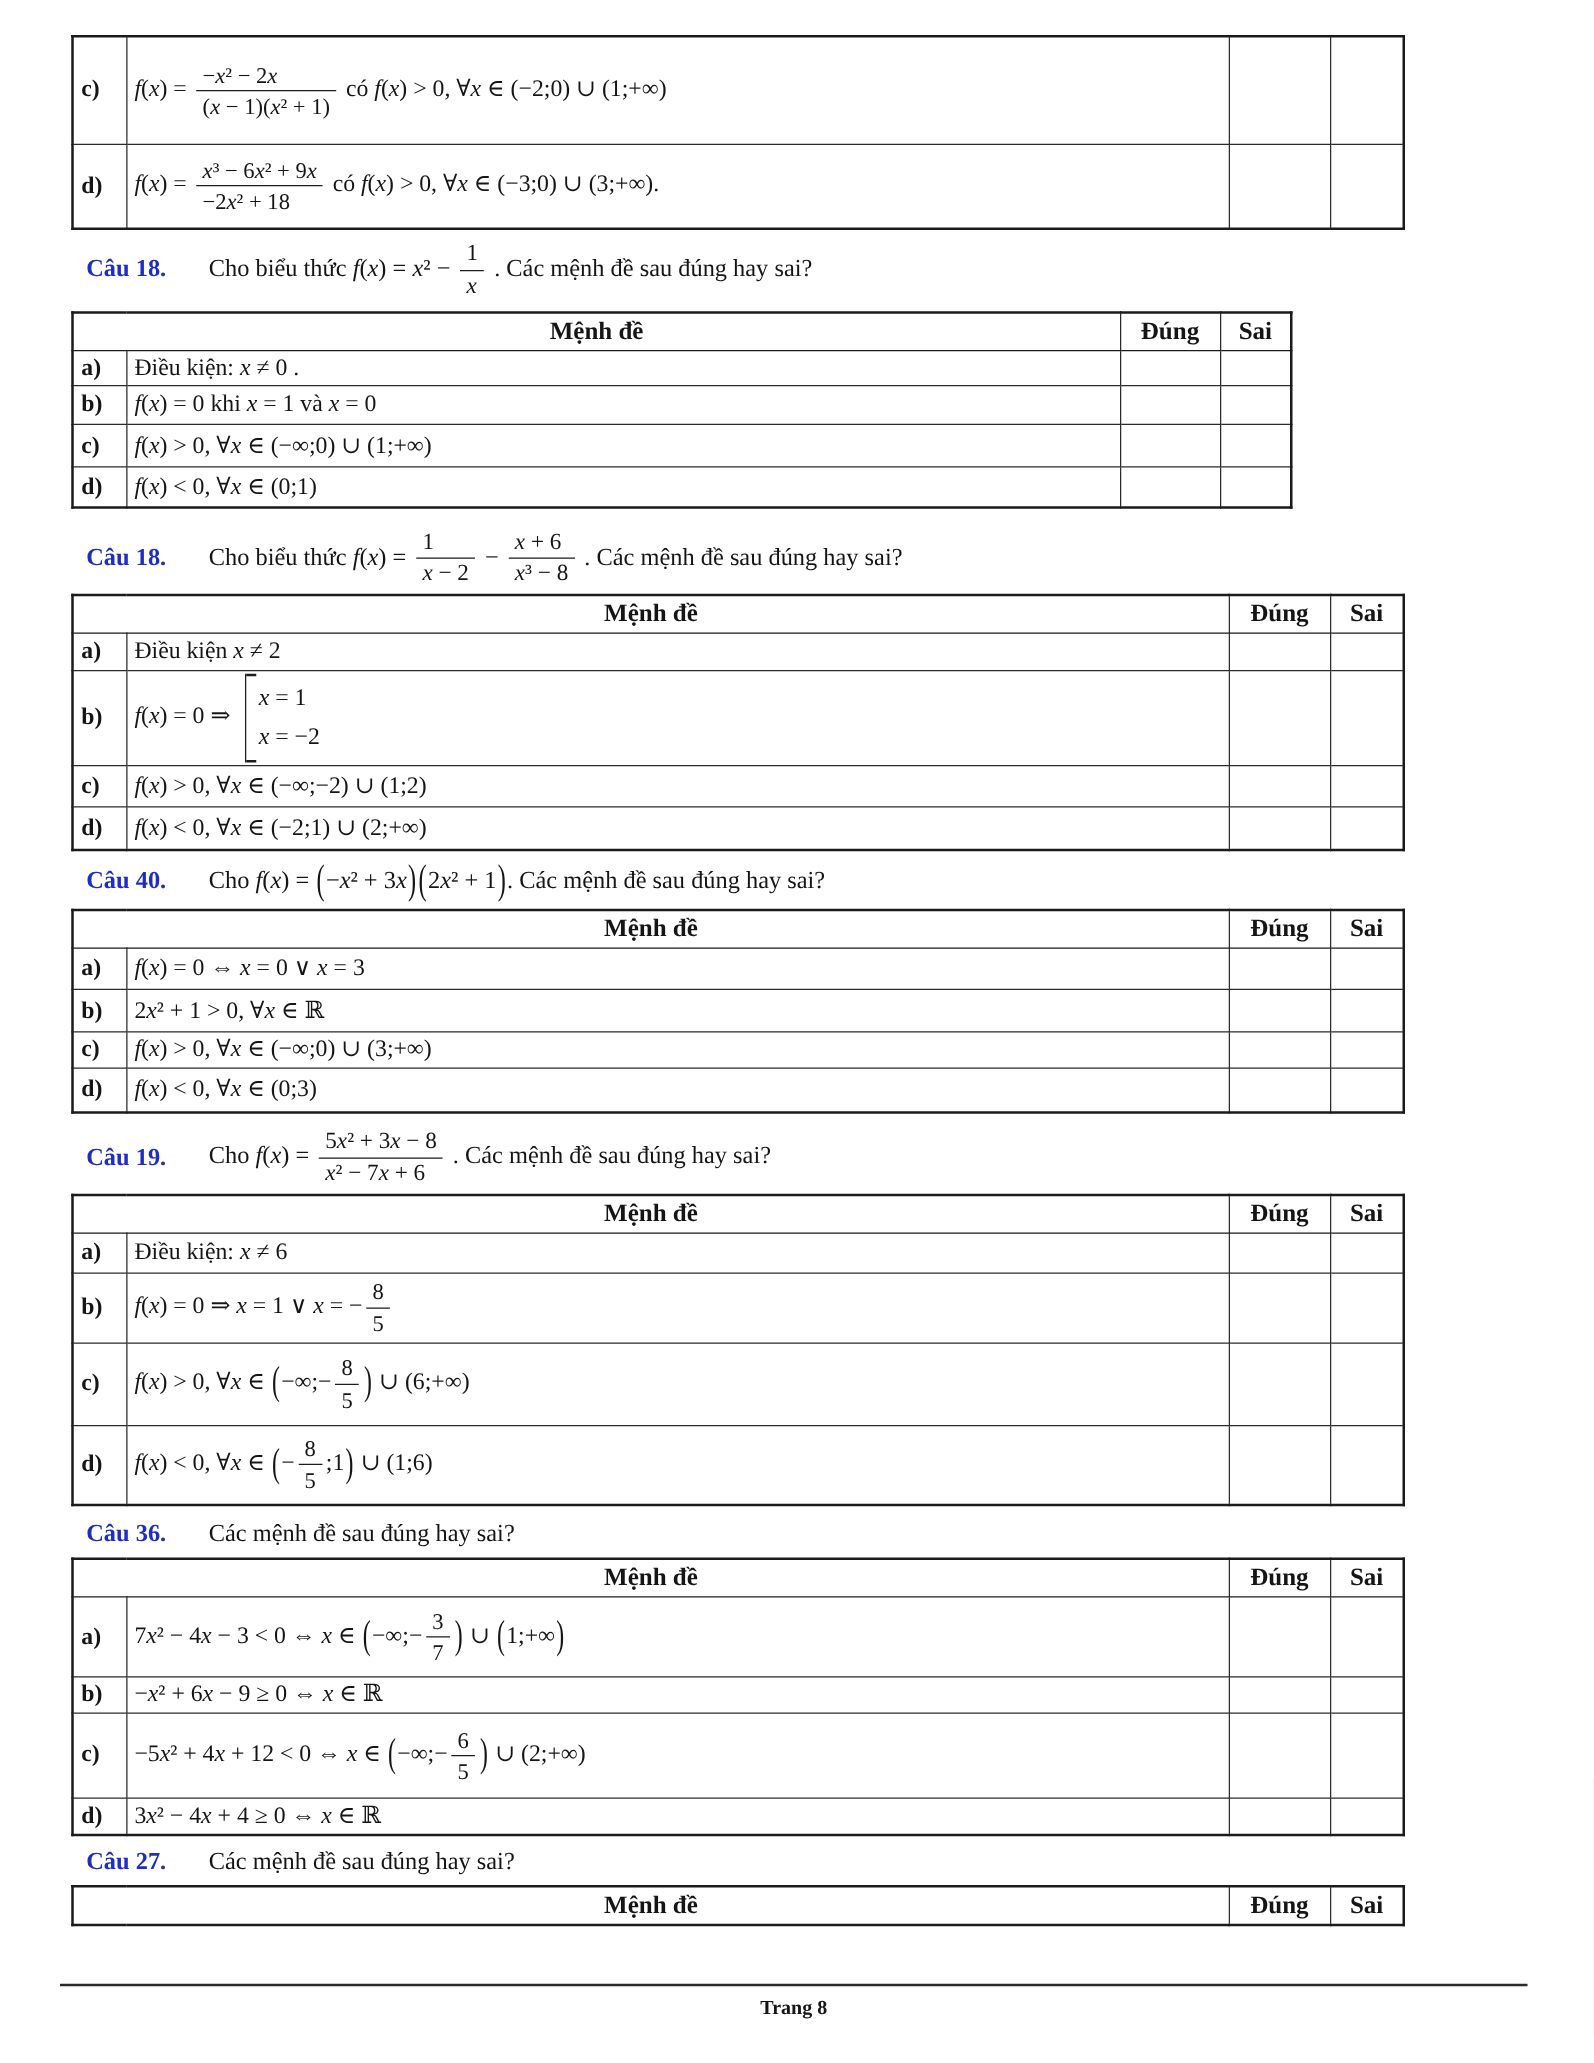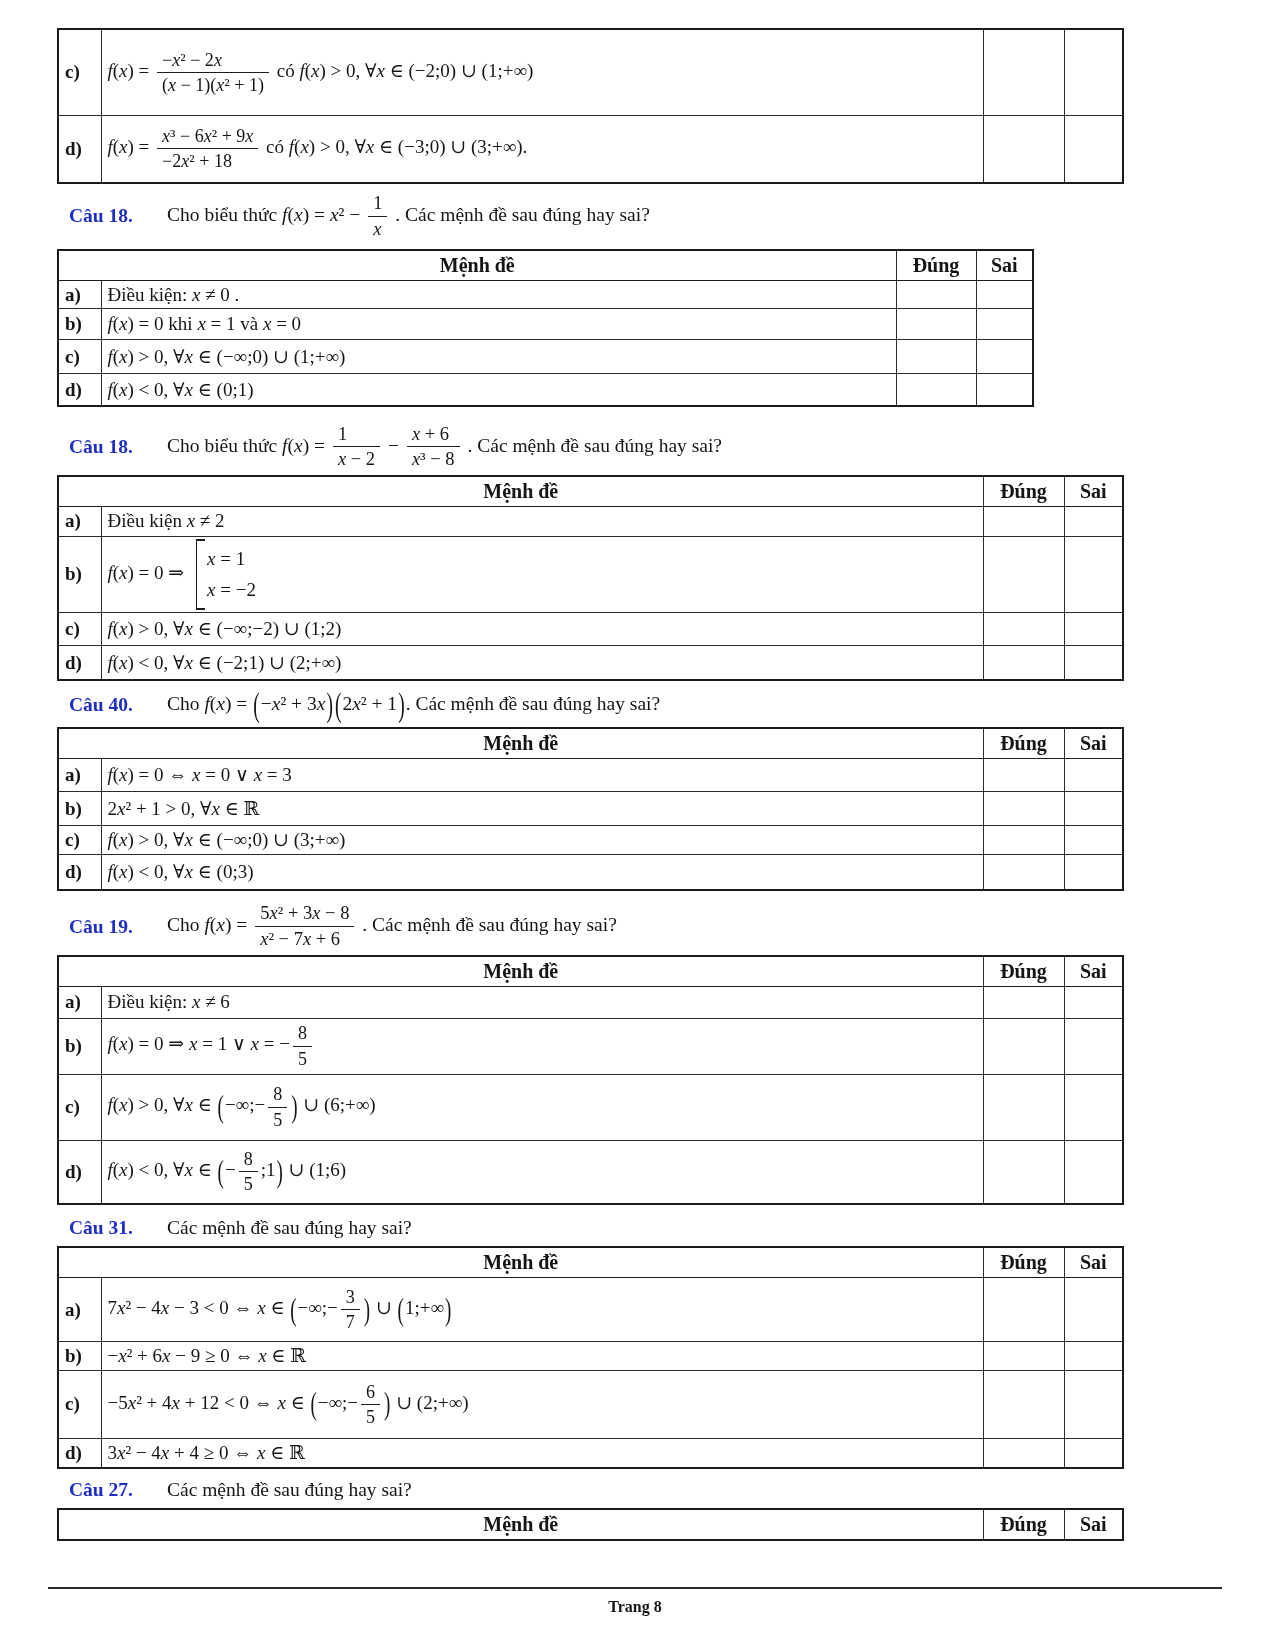--- a/index.html
+++ b/index.html
@@ -263,21 +263,21 @@
     <tr class="rh64">
       <td class="letter">d)</td>
       <td class="stmt"><i>f</i>(<i>x</i>) &lt; 0, ∀<i>x</i> ∈ <span class="bp">(</span>−<span class="fr"><span class="nu">8</span><span class="de">5</span></span>;1<span class="bp">)</span> ∪ (1;6)</td>
       <td class="ans"></td>
       <td class="ans"></td>
     </tr>
   </tbody>
     </table>
 
   <div class="qhead qh22">
-    <span class="qlabel" style="color: rgb(31, 45, 194);">Câu 31.</span>
+    <span class="qlabel" style="color: rgb(31, 45, 194);">Câu 36.</span>
     <span class="qintro">Các mệnh đề sau đúng hay sai?</span>
   </div>
   <table class="qtable w1065 tbl-22">
     <colgroup>
         <col class="c-letter">
         <col class="c-stmt">
         <col class="c-true">
         <col class="c-false">
       </colgroup>
     <tbody>

